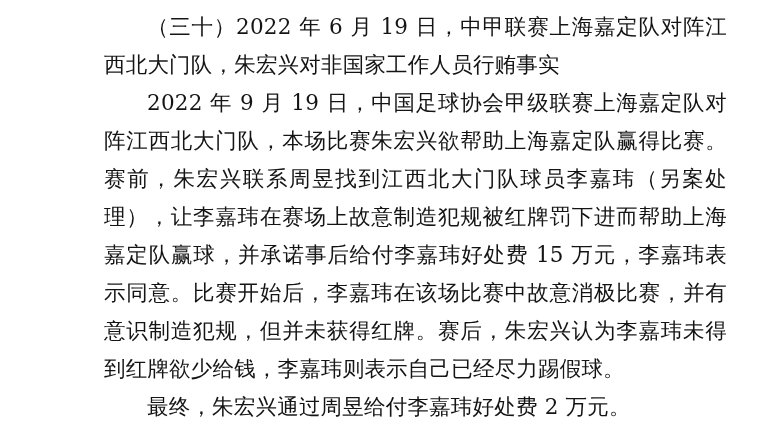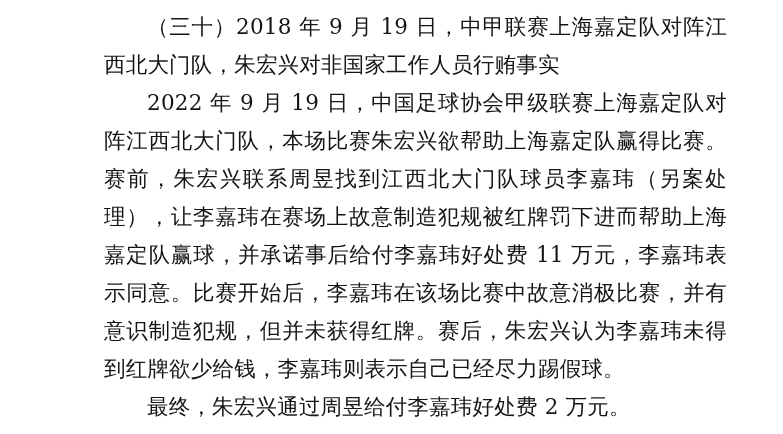--- a/index.html
+++ b/index.html
@@ -41,17 +41,17 @@
   }
   .para + .para {
     margin-top: 0;
   }
 </style>
 </head>
 <body>
 
 <div class="page">
   <div class="doc-body">
-    <p class="para">（三十）2018 年 9 月 19 日，中甲联赛上海嘉定队对阵江西北大门队，朱宏兴对非国家工作人员行贿事实</p>
-    <p class="para">2022 年 9 月 19 日，中国足球协会甲级联赛上海嘉定队对阵江西北大门队，本场比赛朱宏兴欲帮助上海嘉定队赢得比赛。赛前，朱宏兴联系周昱找到江西北大门队球员李嘉玮（另案处理），让李嘉玮在赛场上故意制造犯规被红牌罚下进而帮助上海嘉定队赢球，并承诺事后给付李嘉玮好处费 11 万元，李嘉玮表示同意。比赛开始后，李嘉玮在该场比赛中故意消极比赛，并有意识制造犯规，但并未获得红牌。赛后，朱宏兴认为李嘉玮未得到红牌欲少给钱，李嘉玮则表示自己已经尽力踢假球。</p>
+    <p class="para">（三十）2022 年 6 月 19 日，中甲联赛上海嘉定队对阵江西北大门队，朱宏兴对非国家工作人员行贿事实</p>
+    <p class="para">2022 年 9 月 19 日，中国足球协会甲级联赛上海嘉定队对阵江西北大门队，本场比赛朱宏兴欲帮助上海嘉定队赢得比赛。赛前，朱宏兴联系周昱找到江西北大门队球员李嘉玮（另案处理），让李嘉玮在赛场上故意制造犯规被红牌罚下进而帮助上海嘉定队赢球，并承诺事后给付李嘉玮好处费 15 万元，李嘉玮表示同意。比赛开始后，李嘉玮在该场比赛中故意消极比赛，并有意识制造犯规，但并未获得红牌。赛后，朱宏兴认为李嘉玮未得到红牌欲少给钱，李嘉玮则表示自己已经尽力踢假球。</p>
     <p class="para">最终，朱宏兴通过周昱给付李嘉玮好处费 2 万元。</p>
   </div>
 </div>
 
 </body></html>

